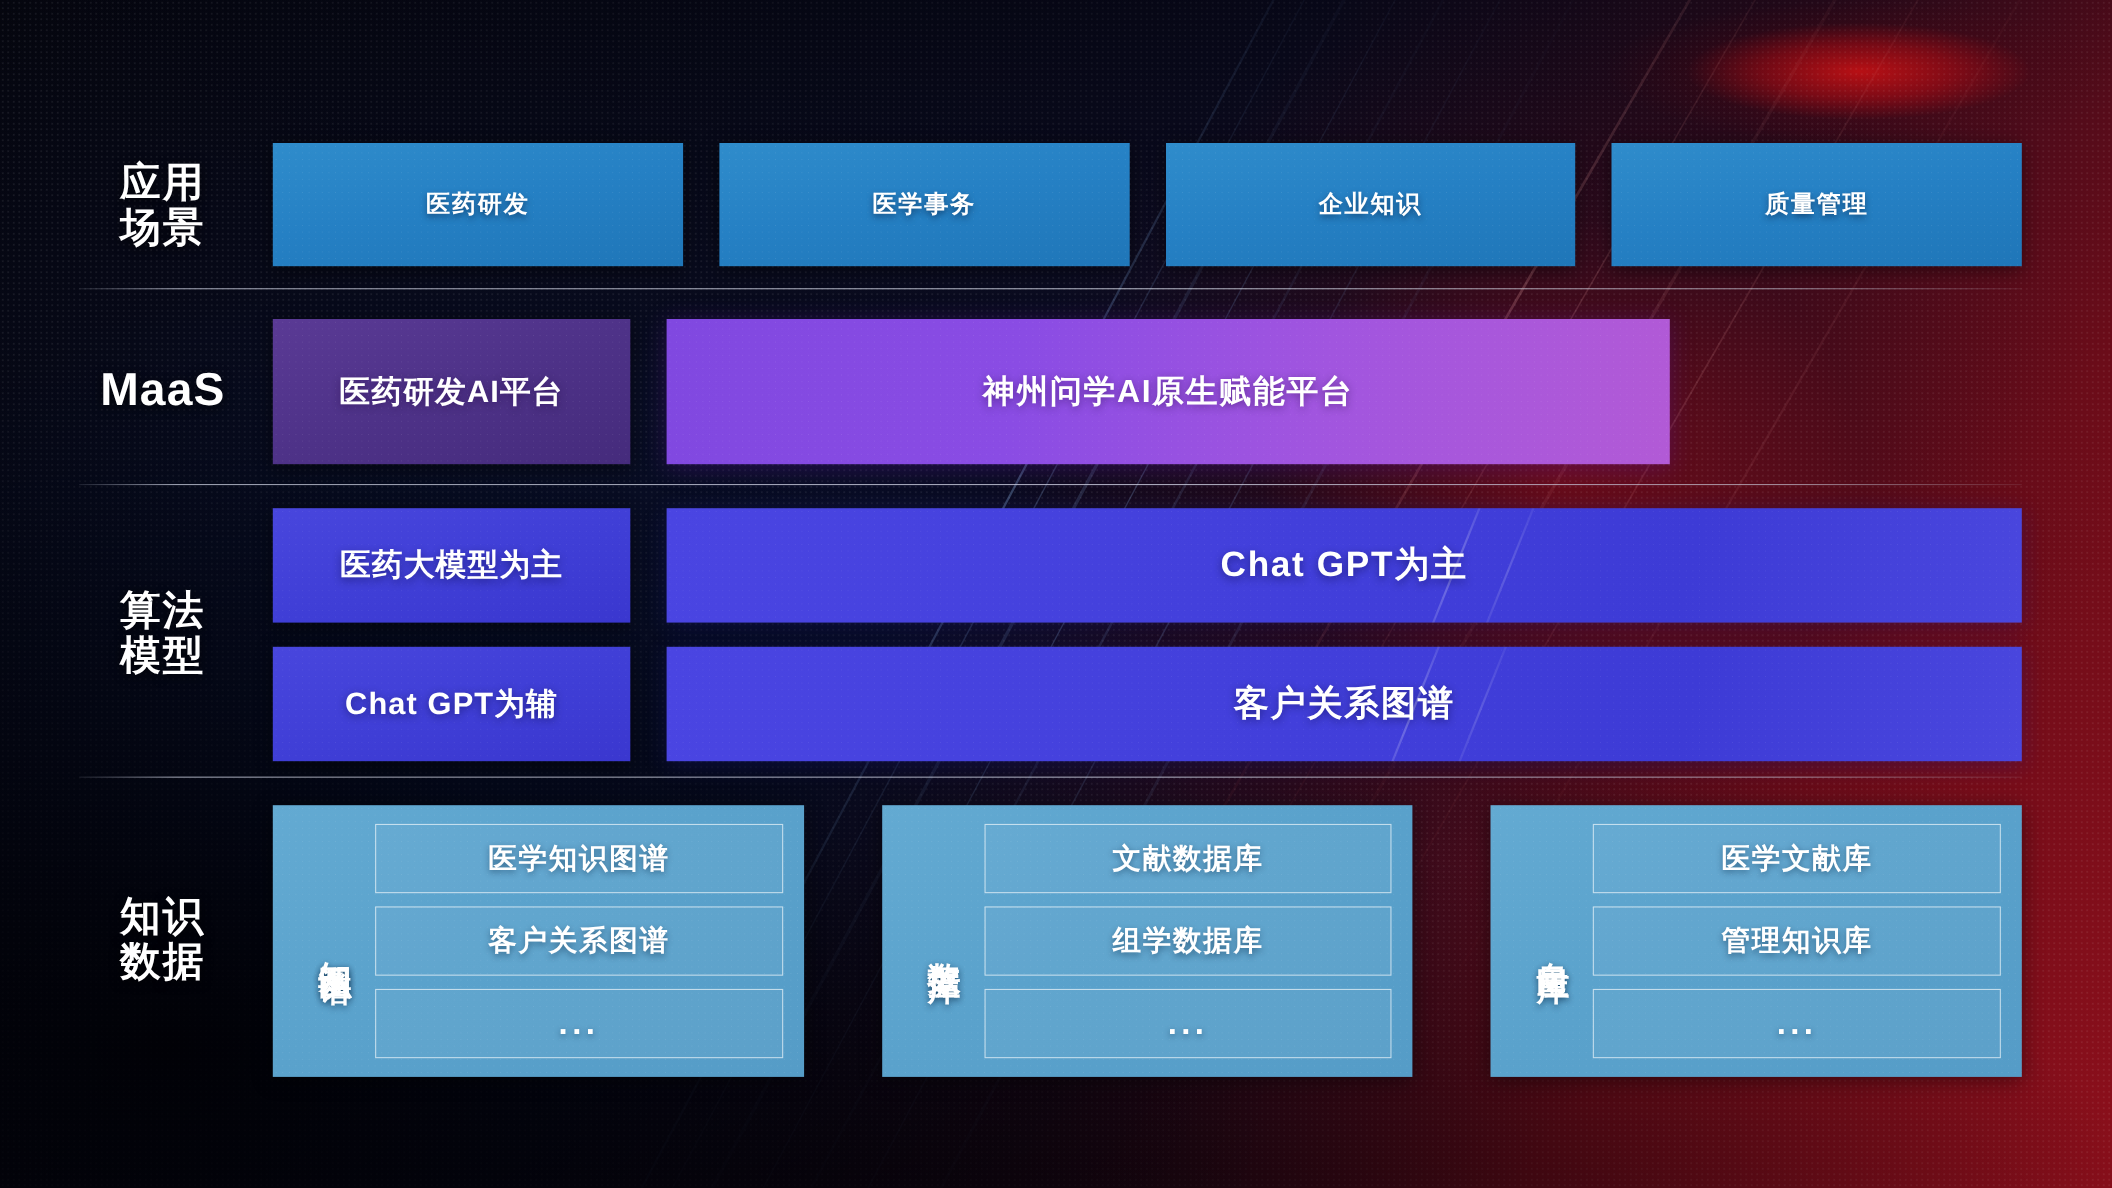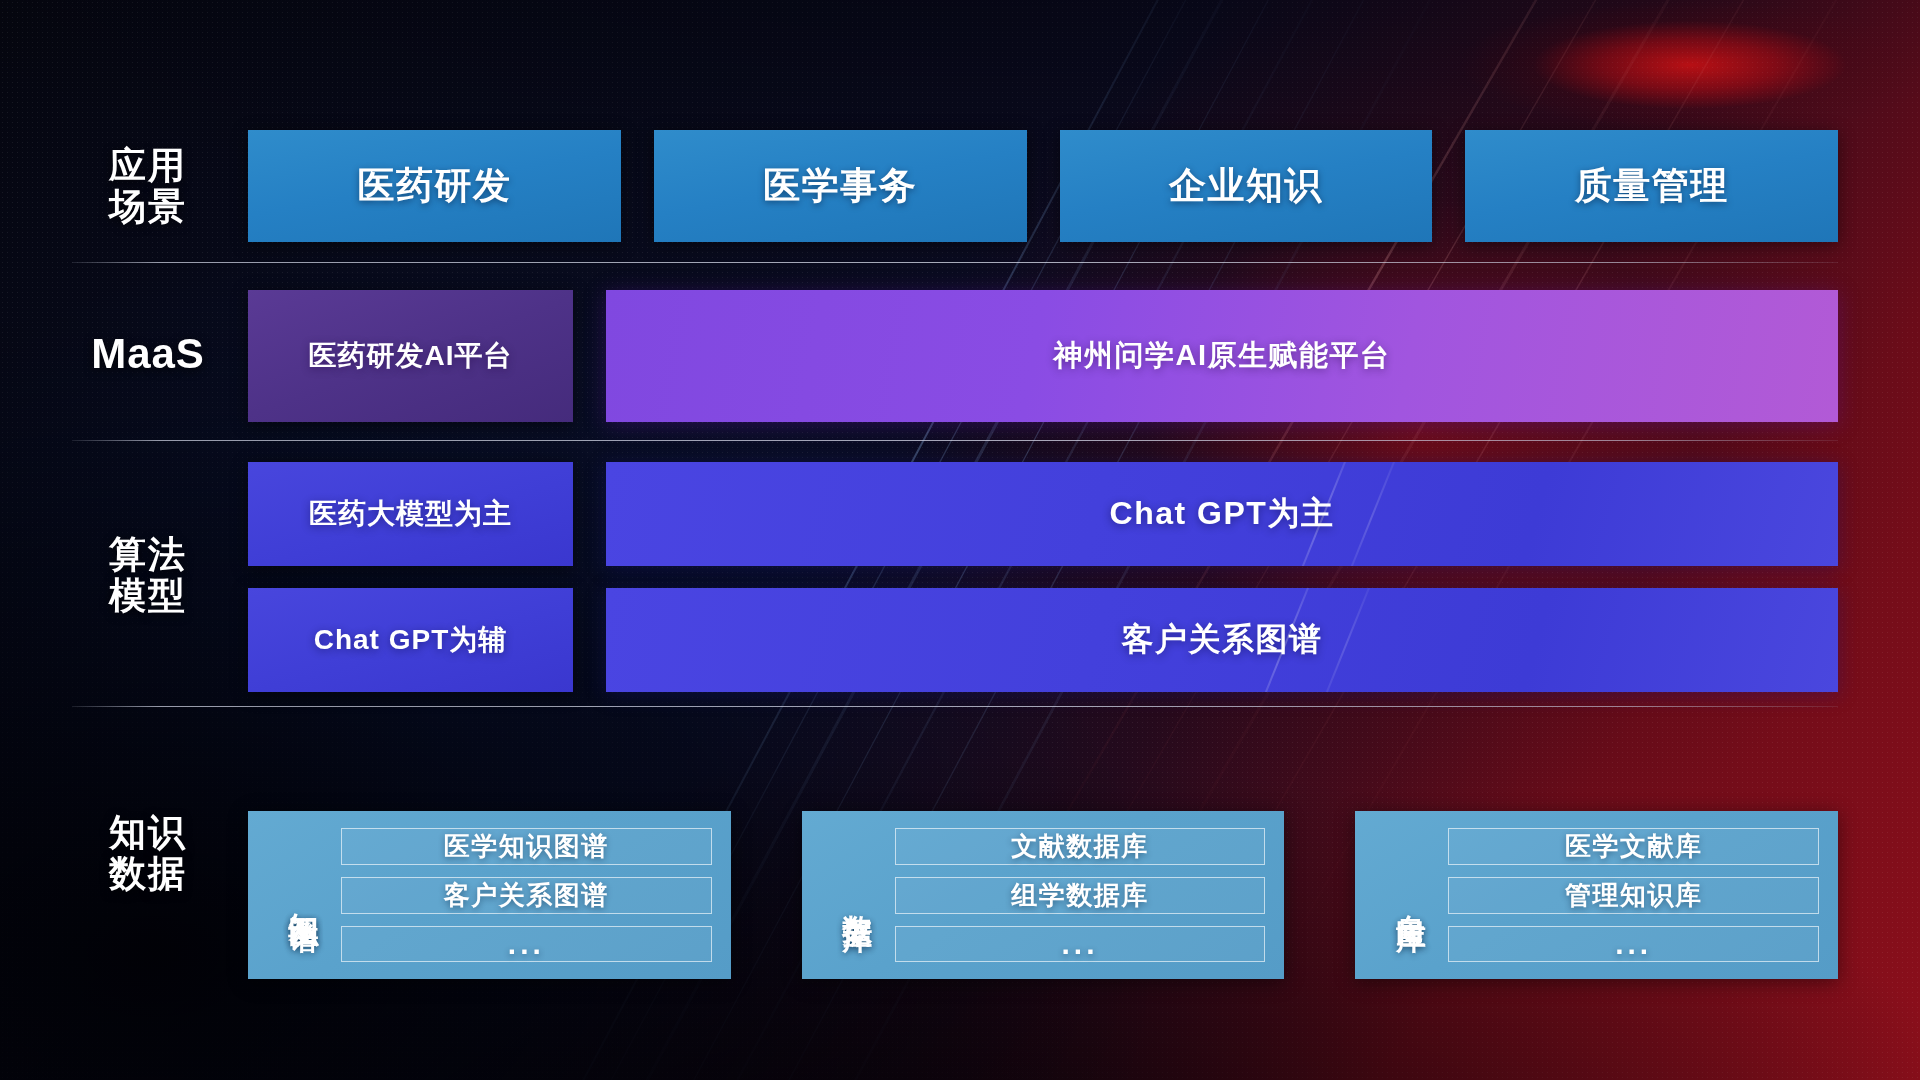--- a/index.html
+++ b/index.html
@@ -45,33 +45,33 @@
     text-shadow:0 2px 10px rgba(0,0,0,.75);
   }
   .row-label.cjk{font-size:37px;}
   .row-label.latin{font-size:42px;letter-spacing:1px;}
 
   
   #row-apps{position:absolute;left:248px;top:130px;width:1590px;height:112px;display:flex;gap:33px;}
   .app-card{
     flex:1;display:flex;align-items:center;justify-content:center;
     background:linear-gradient(170deg,#2f8ccb 0%,#2580c4 48%,#1f76b8 100%);
-    color:#ffffff;font-size:37px;font-weight:bold;letter-spacing:1.5px;
+    color:#ffffff;font-size:22px;font-weight:bold;letter-spacing:1.5px;
     box-shadow:0 3px 16px rgba(0,0,0,.45);
     position:relative;overflow:hidden;
   }
   .app-card::after{
     content:"";position:absolute;inset:0;
     background-image:radial-gradient(rgba(255,255,255,.26) 0.6px,transparent 0.7px);
     background-size:6px 6px;opacity:.35;pointer-events:none;
   }
   .app-card span{position:relative;z-index:2;text-shadow:0 2px 6px rgba(0,20,50,.5);}
 
   
-  #row-maas{position:absolute;left:248px;top:290px;width:1590px;height:132px;display:flex;gap:33px;}
+  #row-maas{position:absolute;left:248px;top:290px;width:1270px;height:132px;display:flex;gap:33px;}
   .maas-left{
     width:325px;display:flex;align-items:center;justify-content:center;
     background:linear-gradient(160deg,#5a3a95 0%,#4e3288 50%,#452b7c 100%);
     color:#ffffff;font-size:28px;font-weight:bold;letter-spacing:1px;
     box-shadow:0 3px 16px rgba(0,0,0,.45);position:relative;overflow:hidden;
   }
   .maas-right{
     flex:1;display:flex;align-items:center;justify-content:center;
     background:linear-gradient(100deg,#8048e0 0%,#8a4ce4 35%,#a155df 65%,#b25ad6 100%);
     color:#ffffff;font-size:29px;font-weight:bold;letter-spacing:1.5px;
@@ -106,21 +106,21 @@
     background-size:6px 6px;opacity:.4;pointer-events:none;
   }
   .algo-left span,.algo-right span{position:relative;z-index:2;text-shadow:0 2px 8px rgba(0,0,50,.45);}
   .algo-right .streak{
     position:absolute;top:-40%;width:2px;height:190%;
     background:linear-gradient(180deg,rgba(255,255,255,0),rgba(255,255,255,.28),rgba(255,255,255,0));
     transform:rotate(22deg);pointer-events:none;z-index:1;
   }
 
   
-  #row-know{position:absolute;left:248px;top:732px;width:1590px;height:247px;display:flex;gap:71px;align-items:flex-end;}
+  #row-know{position:absolute;left:248px;top:732px;width:1590px;height:247px;display:flex;gap:71px;}
   .know-panel{
     flex:1;display:flex;align-items:stretch;
     background:linear-gradient(150deg,#63aad2 0%,#5aa2cc 45%,#559cc7 100%);
     box-shadow:0 3px 18px rgba(0,0,0,.45);
     padding:17px 19px;box-sizing:border-box;position:relative;overflow:hidden;
   }
   .know-panel::after{
     content:"";position:absolute;inset:0;
     background-image:radial-gradient(rgba(255,255,255,.25) 0.6px,transparent 0.7px);
     background-size:6px 6px;opacity:.35;pointer-events:none;

